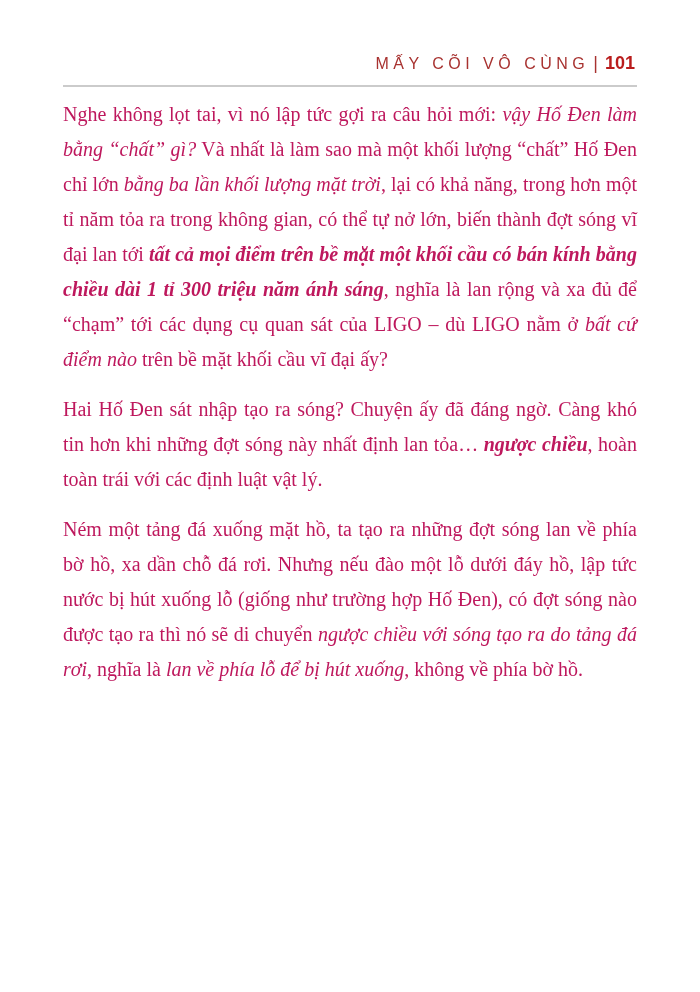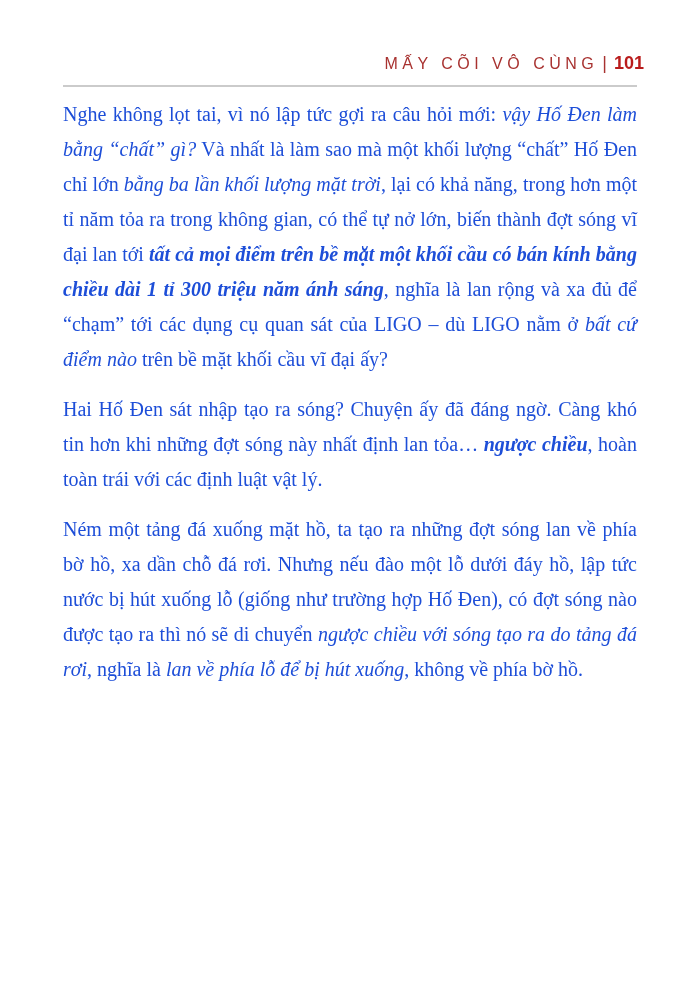--- a/index.html
+++ b/index.html
@@ -12,21 +12,21 @@
     width: 700px;
     height: 992px;
     background: #ffffff;
     overflow: hidden;
     font-family: "Liberation Serif", serif;
   }
   .header {
     position: absolute;
     top: 53px;
     left: 63px;
-    right: 56px;
+    right: 65px;
     display: flex;
     justify-content: flex-end;
     align-items: baseline;
     white-space: nowrap;
   }
   .running-title {
     font-family: "Liberation Sans", sans-serif;
     font-size: 16px;
     letter-spacing: 4.5px;
     color: #a83230;
@@ -56,21 +56,21 @@
   .text-column {
     position: absolute;
     top: 97px;
     left: 63px;
     width: 574px;
   }
   .para {
     font-size: 20px;
     line-height: 35px;
     text-align: justify;
-    color: #1d4ed8;
+    color: #be185d;
     margin: 0 0 15px 0;
   }
   .seg-normal { font-style: normal; font-weight: normal; }
   .seg-italic { font-style: italic; font-weight: normal; }
   .seg-bold-italic { font-style: italic; font-weight: bold; }
 </style>
 </head>
 <body>
 
 <div class="page">

